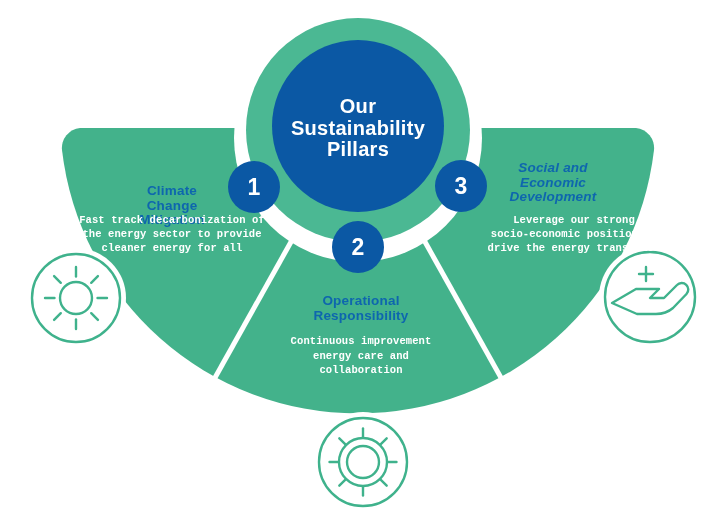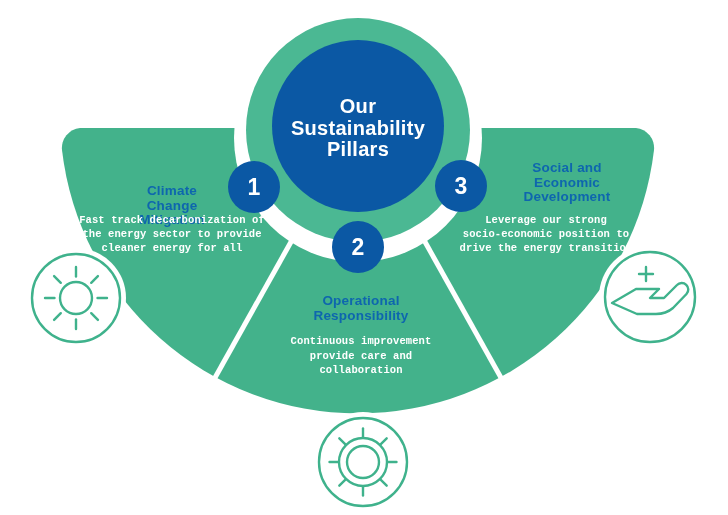--- a/index.html
+++ b/index.html
@@ -108,22 +108,22 @@
   <div class="txt pillar-title" style="left:72px;top:161px;width:200px;margin-top:23px;">Climate
 Change
 Mitigation</div>
   <div class="txt pillar-desc" style="left:72px;top:213px;width:200px;">Fast track decarbonization of
 the energy sector to provide
 cleaner energy for all</div>
 
   <div class="txt pillar-title" style="left:261px;top:293px;width:200px;line-height:15px;">Operational
 Responsibility</div>
   <div class="txt pillar-desc" style="left:261px;top:334px;width:200px;line-height:14.5px;">Continuous improvement
-provide care and
+energy care and
 collaboration</div>
 
-  <div class="txt pillar-title" style="left:467px;top:161px;width:200px;">Social and
+  <div class="txt pillar-title" style="left:453px;top:161px;width:200px;font-style:italic;">Social and
 Economic
 Development</div>
-  <div class="txt pillar-desc" style="left:446px;top:213px;width:200px;">Leverage our strong
+  <div class="txt pillar-desc" style="left:474px;top:213px;width:200px;">Leverage our strong
 socio-economic position to
 drive the energy transition</div>
 </div>
 
 </body></html>

